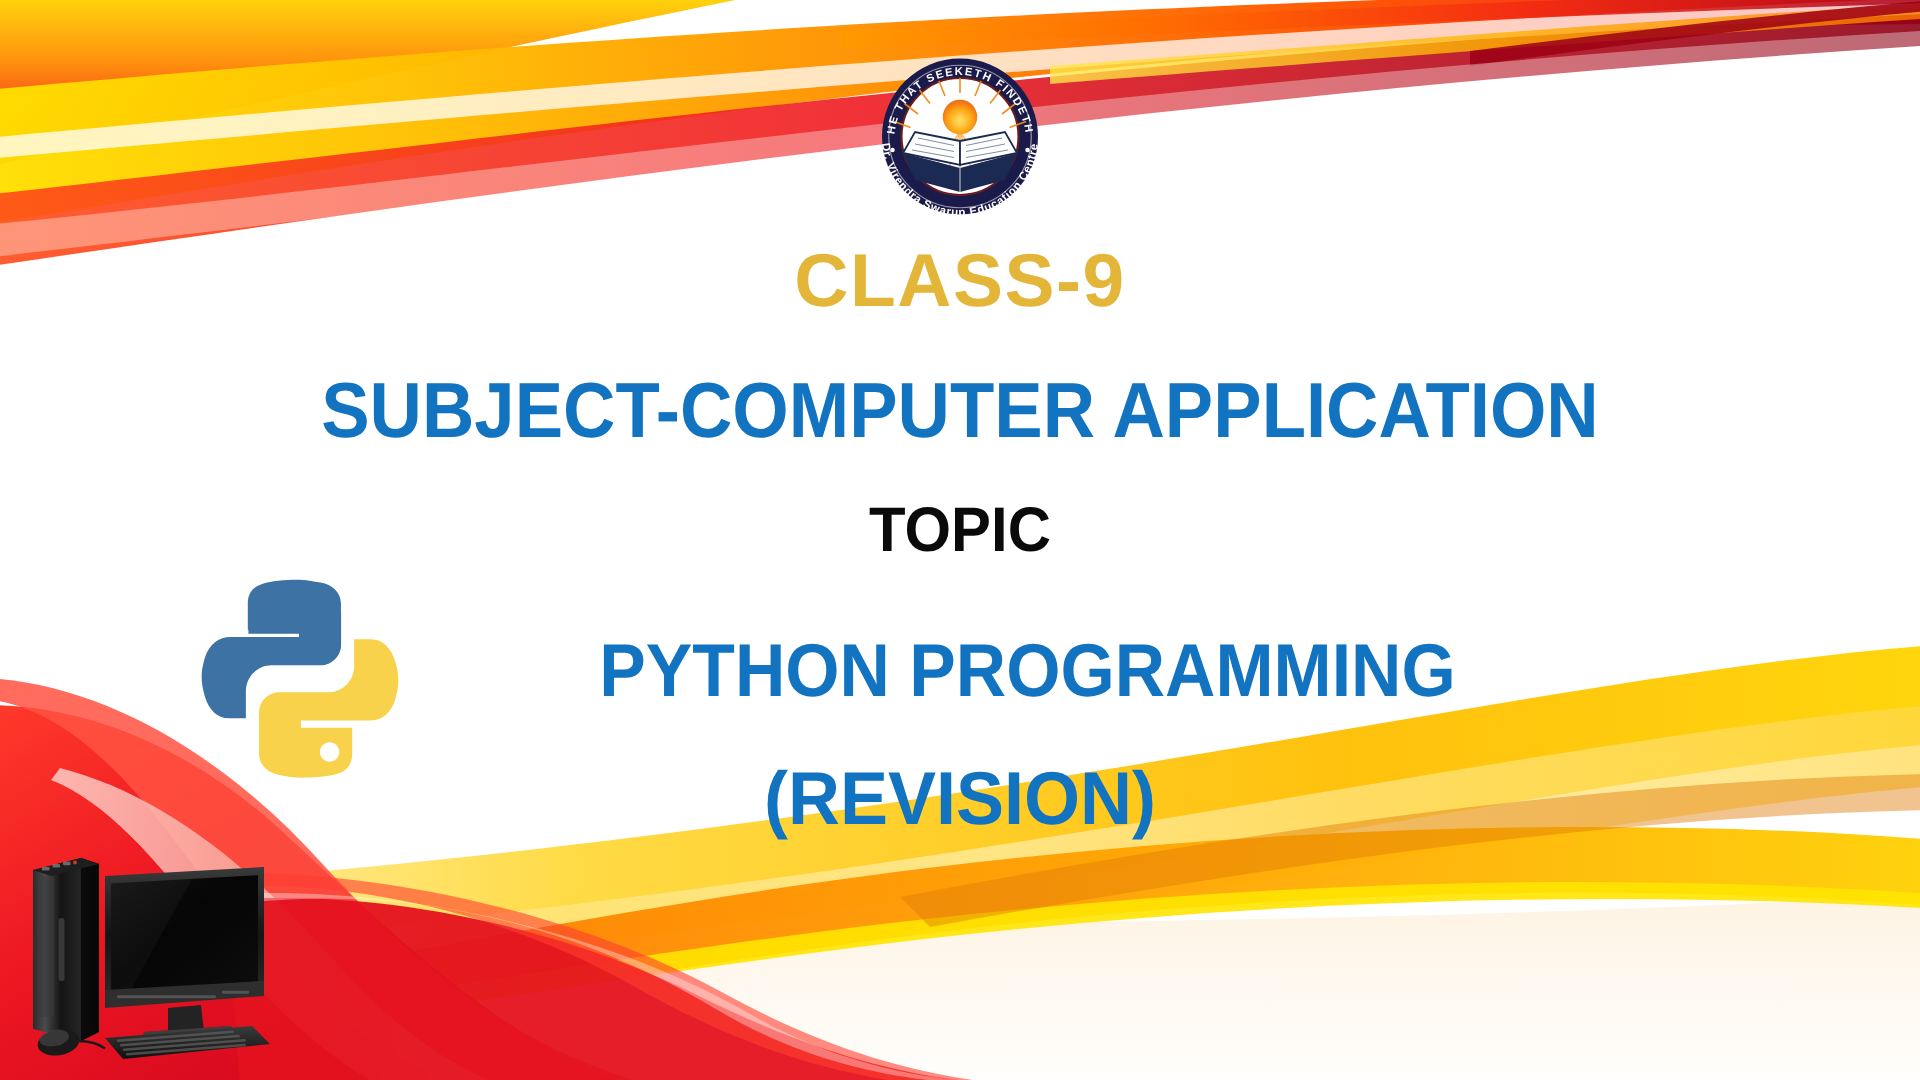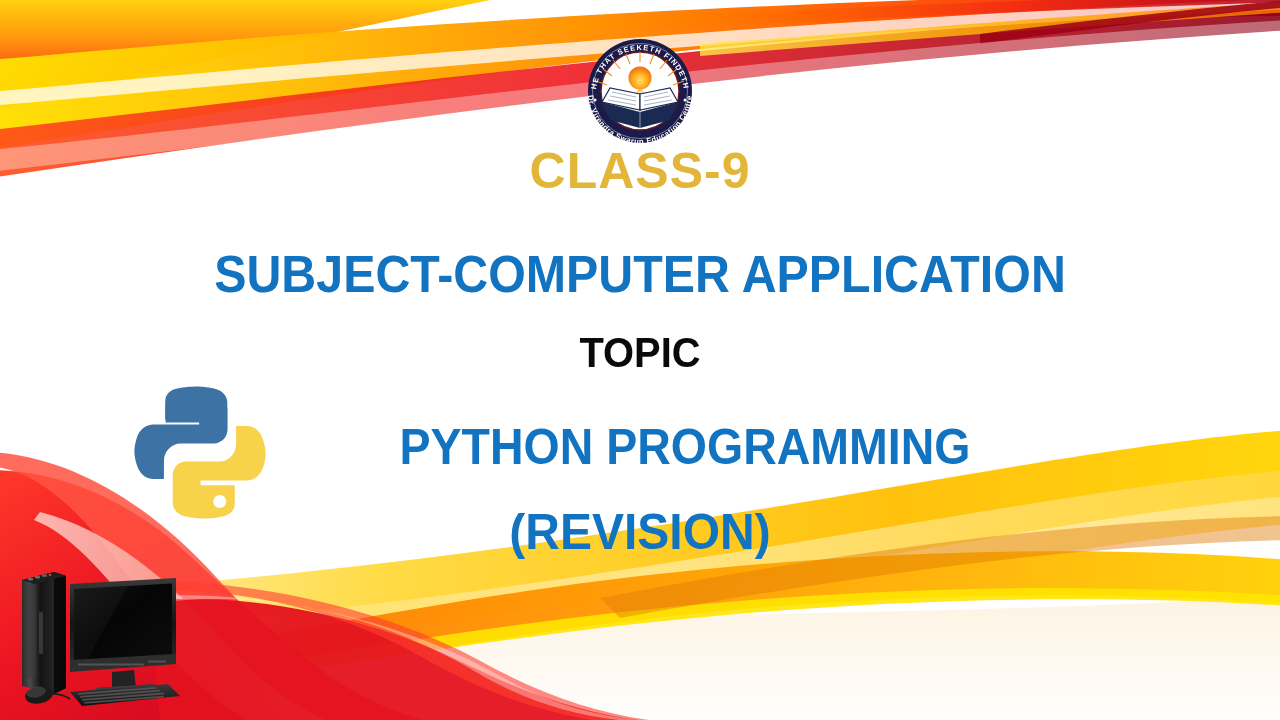--- a/index.html
+++ b/index.html
@@ -47,21 +47,21 @@
     position: absolute;
     left: 0;
     width: 1280px;
     text-align: center;
     white-space: nowrap;
     font-weight: bold;
     letter-spacing: 0px;
   }
 
   #line-class {
-    top: 142px;
+    top: 158px;
     font-size: 50px;
     line-height: 58px;
     color: #e3b63a;
     letter-spacing: 1px;
   }
 
   #line-subject {
     top: 243px;
     font-size: 52px;
     line-height: 62px;

